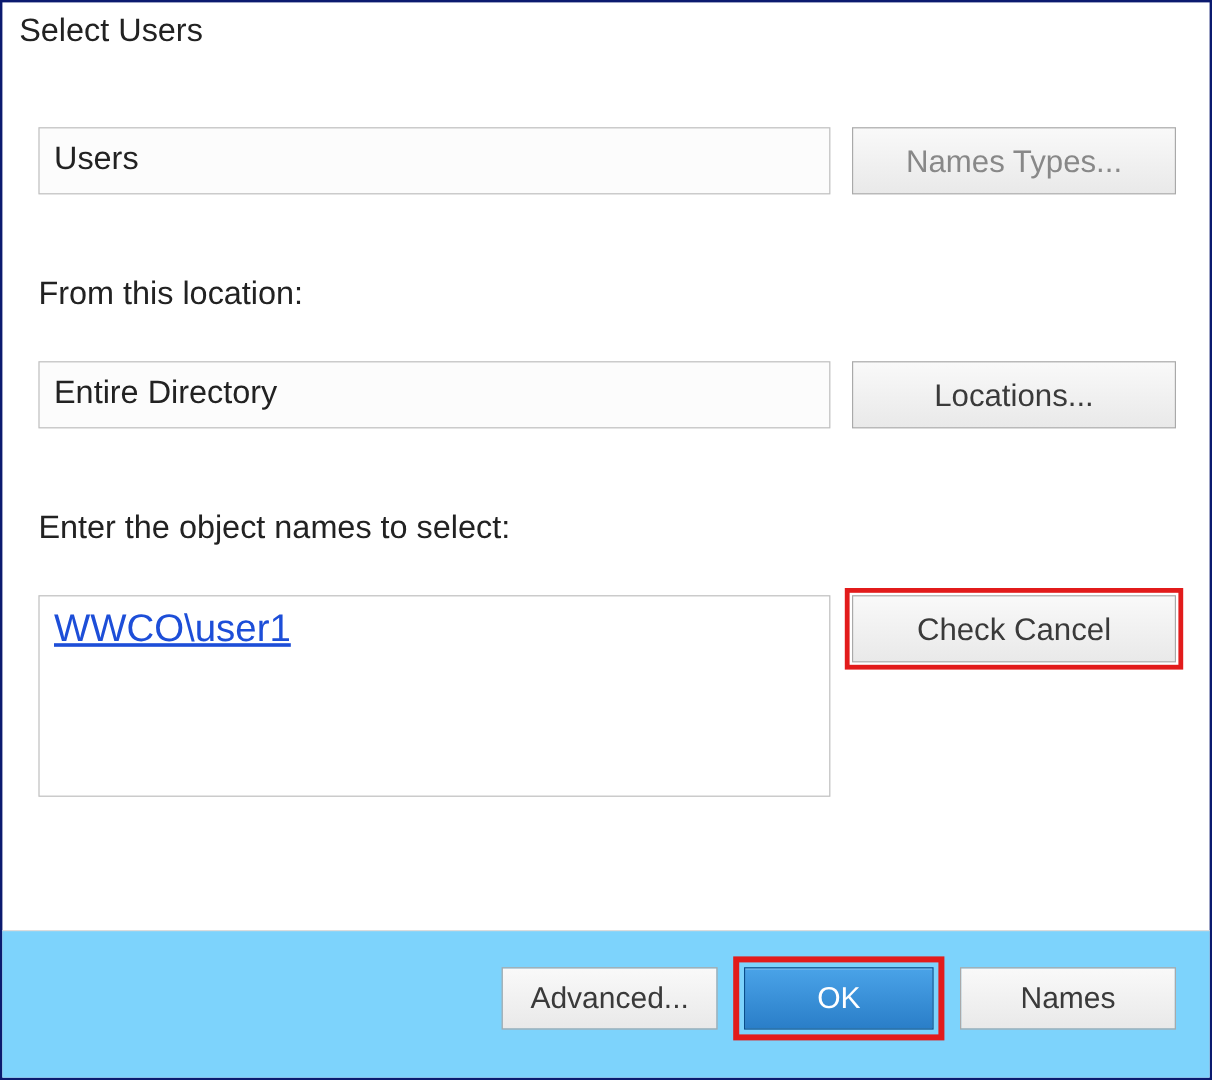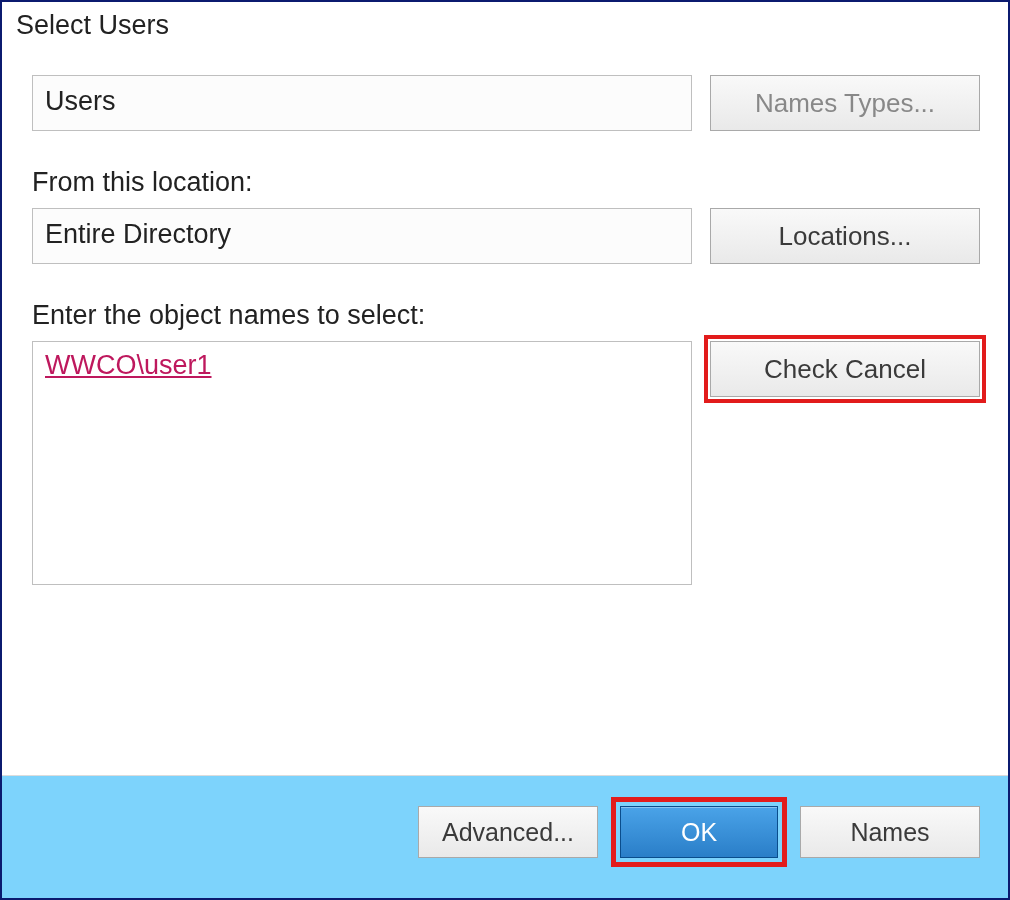--- a/index.html
+++ b/index.html
@@ -1,15 +1,15 @@
 <!DOCTYPE html>
 <html><head>
   <meta charset="utf-8">
   <style>
-    * { box-sizing: border-box; }
+    * { box-sizing: border-box; gap: 31px; }
     body {
       margin: 0;
       padding: 0;
       font-family: "Segoe UI", Tahoma, sans-serif;
       background: #ffffff;
     }
     .window {
       width: 1010px;
       height: 900px;
       border: 2px solid #0b1a6f;
@@ -60,26 +60,26 @@
       font-size: 26px;
       color: #3a3a3a;
       cursor: pointer;
     }
     .std-btn.disabled {
       color: #888;
     }
 
     .names-area {
       flex: 0 0 660px;
-      height: 244px;
+      height: 168px;
       border: 1px solid #bfbfbf;
       background: #ffffff;
       padding: 8px 12px;
-      font-size: 27px;
-      color: #be185d;
+      font-size: 32px;
+      color: #1d4ed8;
       resize: none;
       overflow: auto;
     }
     .resolved {
       text-decoration: underline;
     }
 
     .highlight-red {
       outline: 4px solid #e21b1b;
       outline-offset: 2px;

